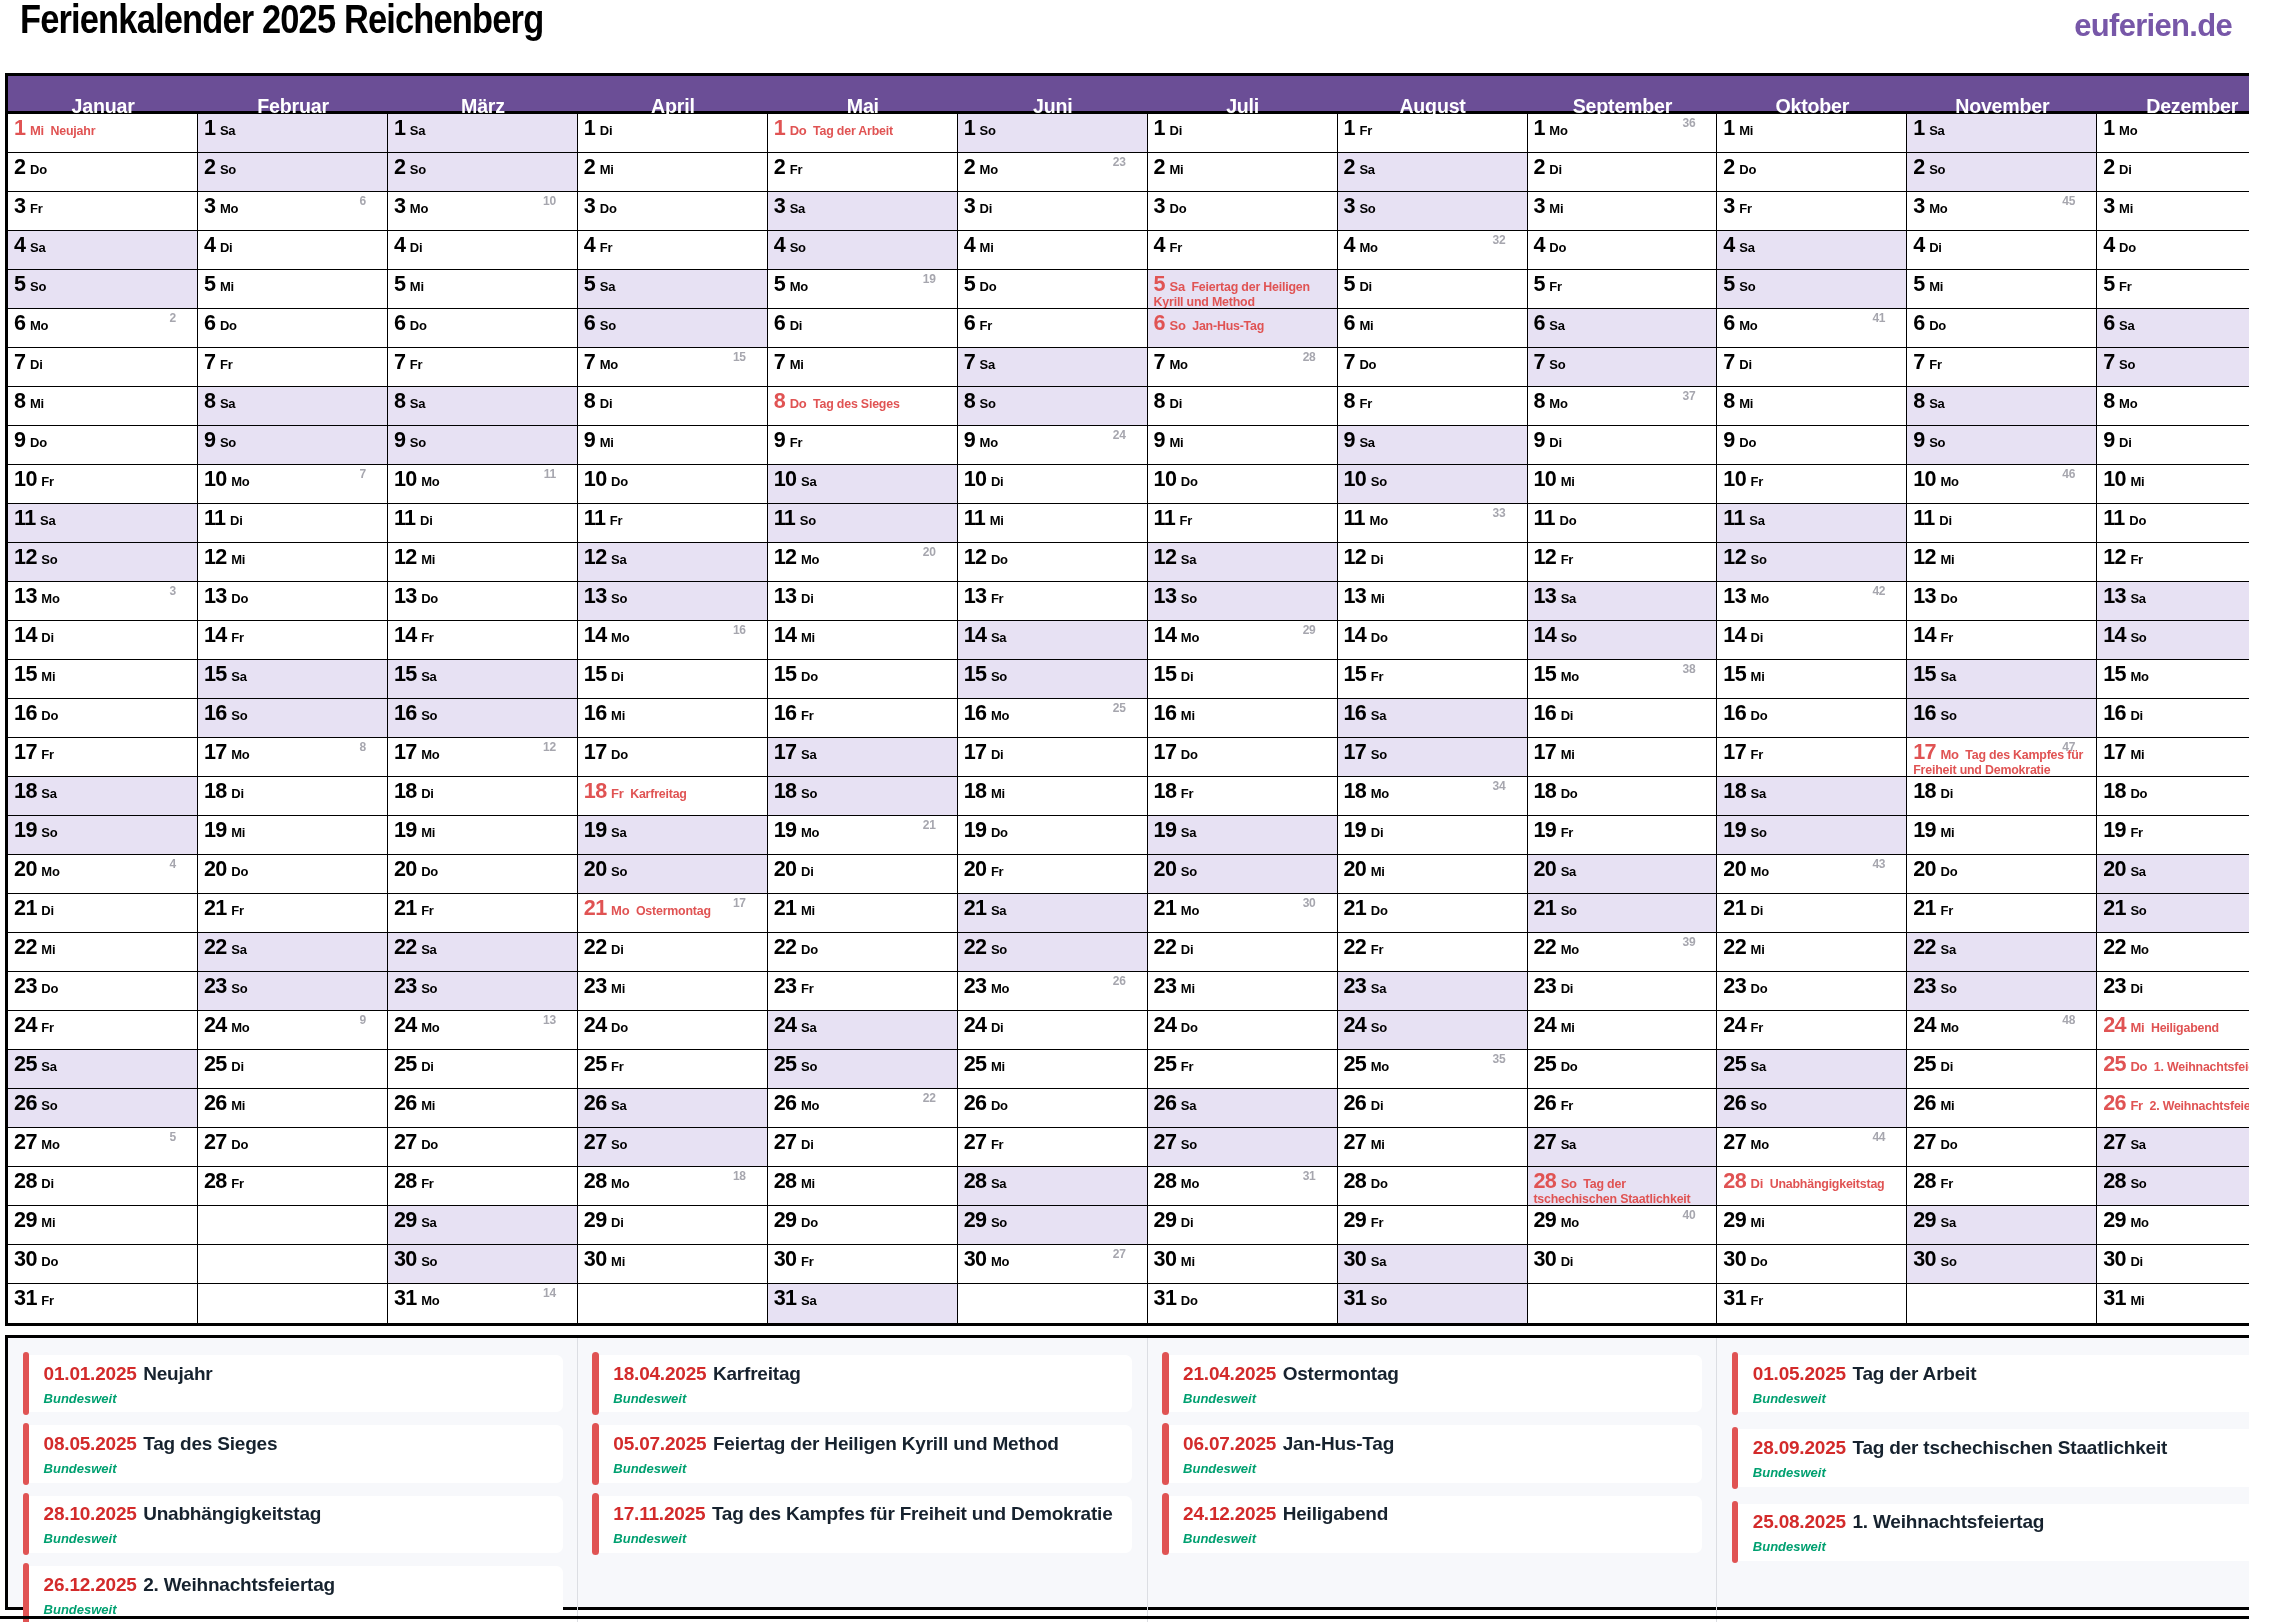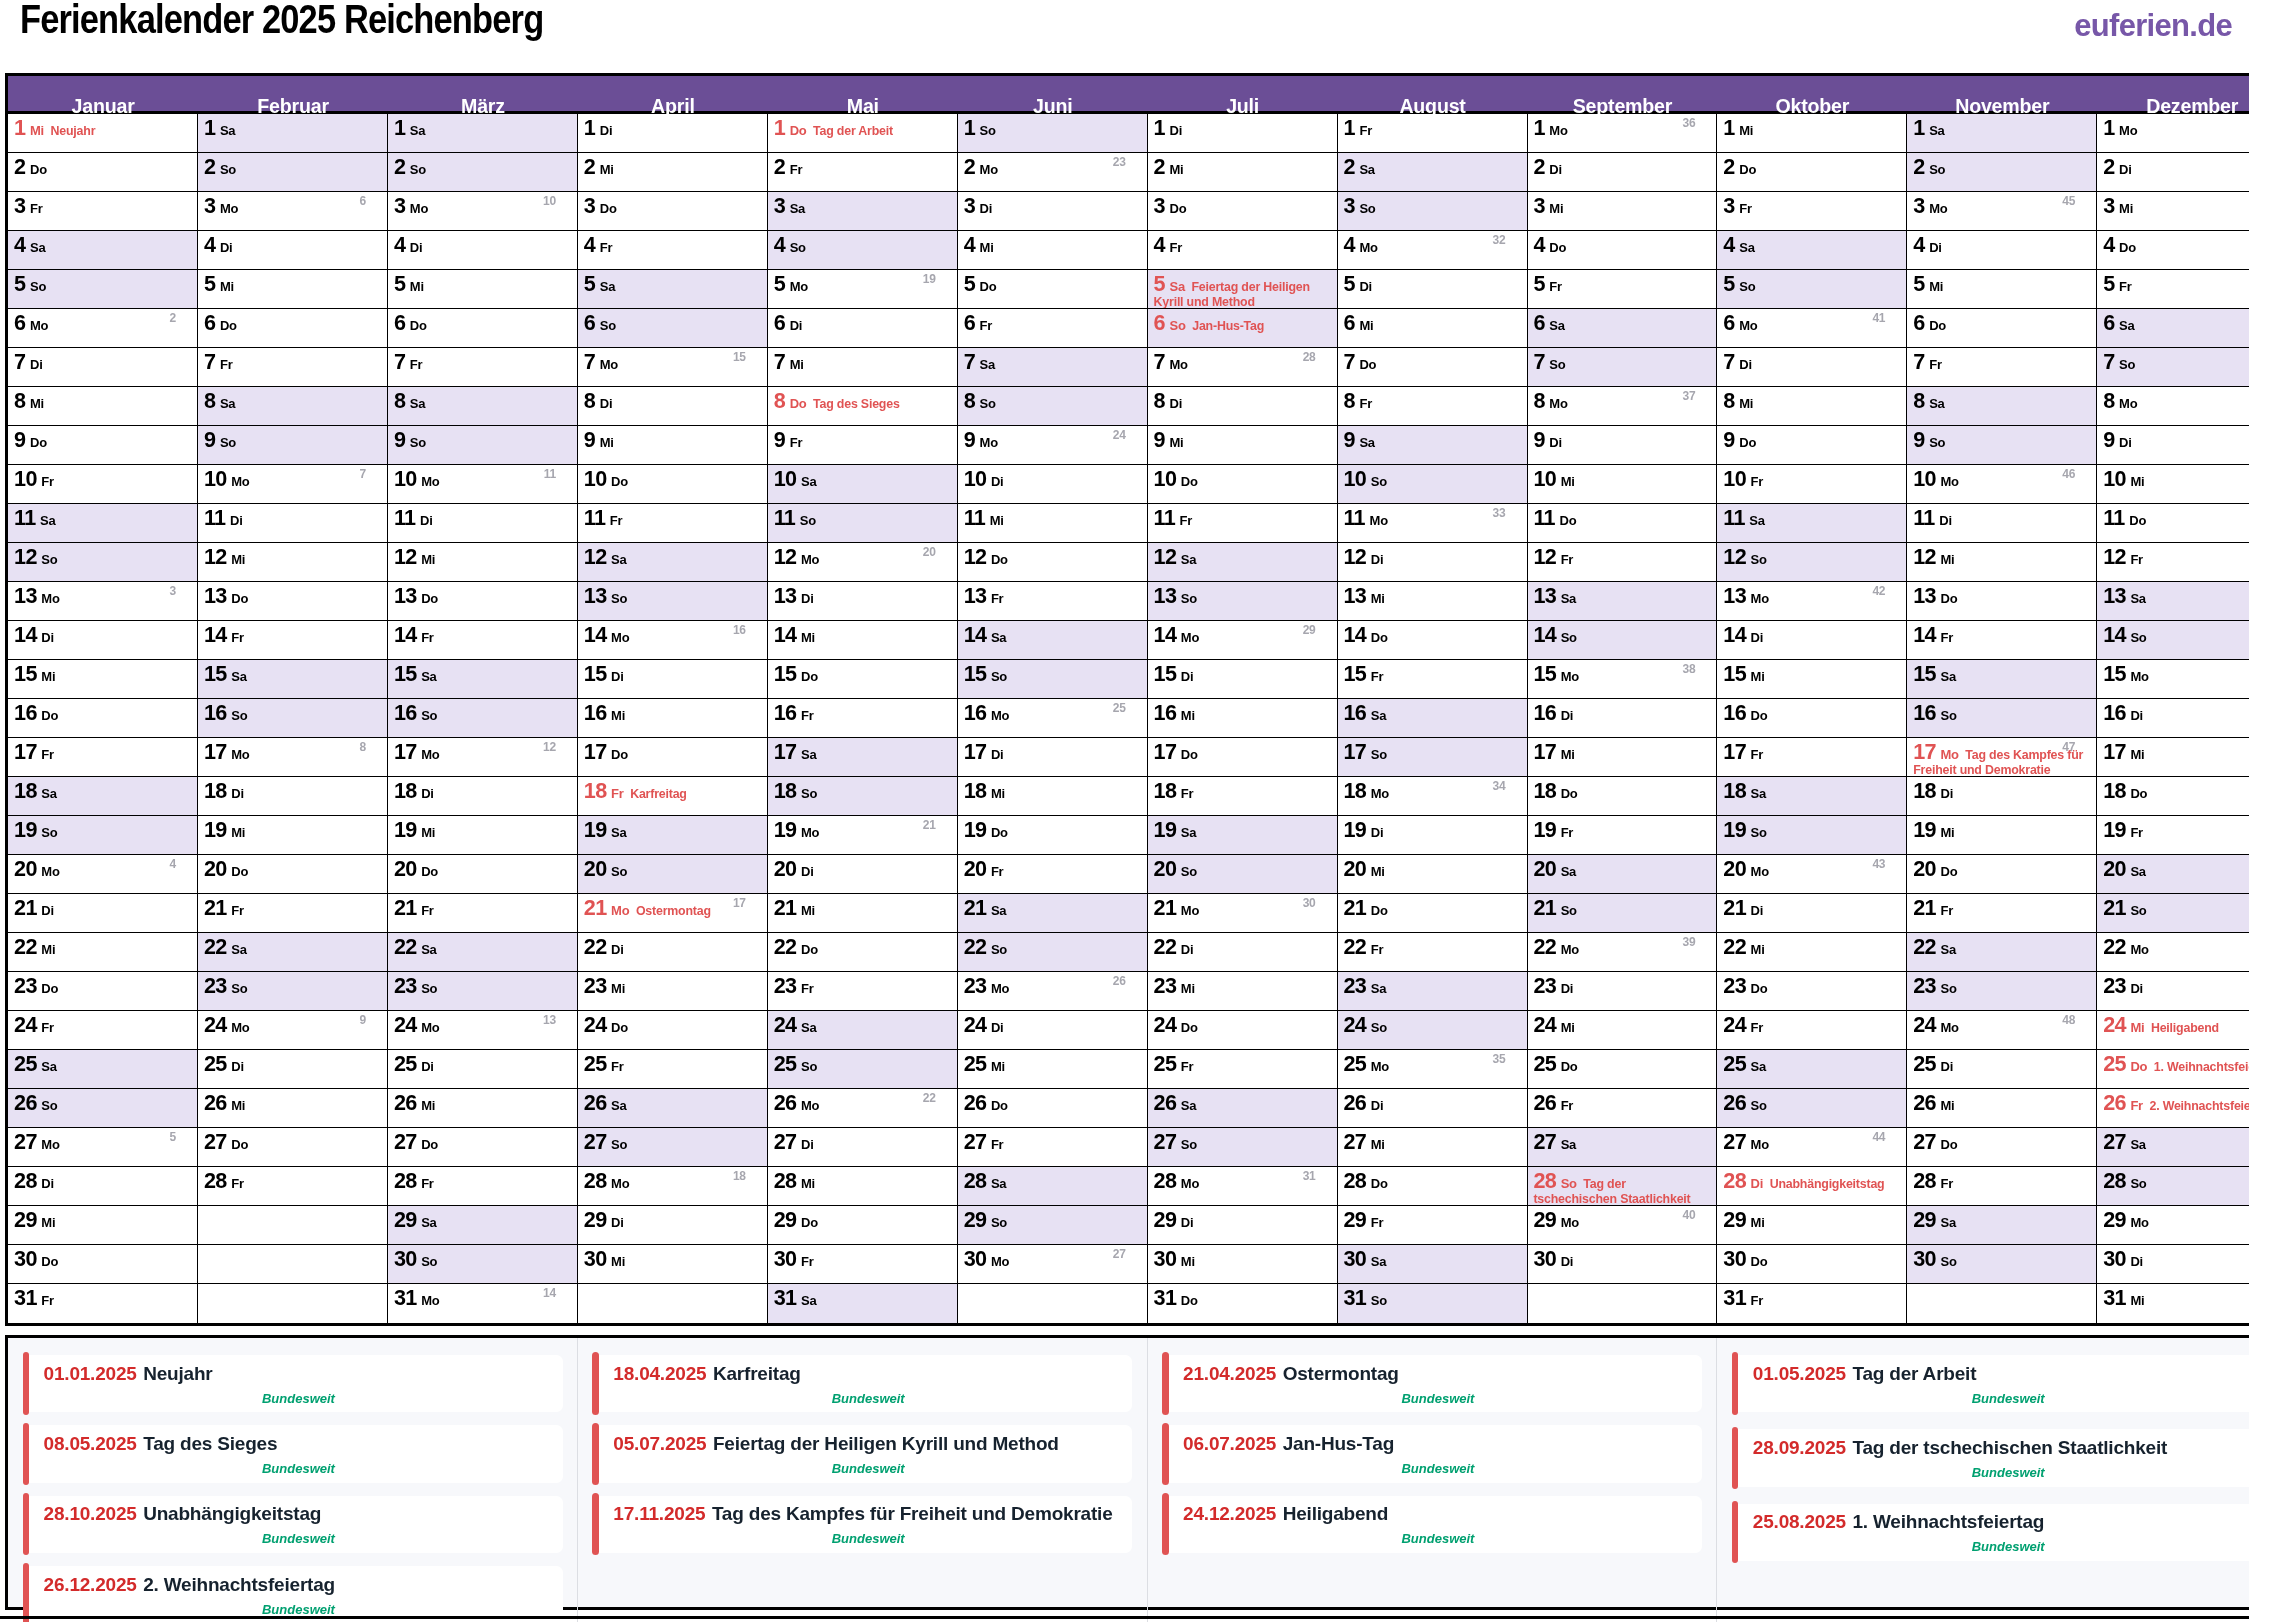--- a/index.html
+++ b/index.html
@@ -37,21 +37,21 @@
   .legend-col{border-right:1.3px solid #DCDEE3;display:flex;flex-direction:column;gap:13px;
           padding:17px 14.4px 0 14.4px;min-width:0;}
   .legend-col:last-child{border-right:none;gap:17px;}
   .lcard{position:relative;background:#fff;border-radius:6.5px;min-height:51px;box-sizing:border-box;
           padding:7.9px 9.2px 6.5px 21px;}
   .lcard::before{content:"";position:absolute;left:0;top:-2.6px;bottom:-2.6px;width:6.5px;border-radius:6.5px;
           background:var(--holiday_red,#E25555);}
   .l1{font-size:19px;font-weight:bold;color:#16222E;letter-spacing:-0.2px;}
   .ldate{color:var(--legend_date_red,#D32B2B);margin-right:6.5px;}
   .lscope{margin-top:5.9px;font-size:13px;font-weight:bold;font-style:italic;
-          color:var(--scope_green,#00A070);text-align:center;}
+          color:var(--scope_green,#00A070);}
 
   .bottom-rule{position:absolute;left:0;top:1616px;width:2295px;height:3.3px;background:#000;}
 </style>
 </head>
 <body>
 
 <div class="page">
   <h1 class="title">Ferienkalender 2025 Reichenberg</h1>
   <div class="brand">euferien.de</div>
 

